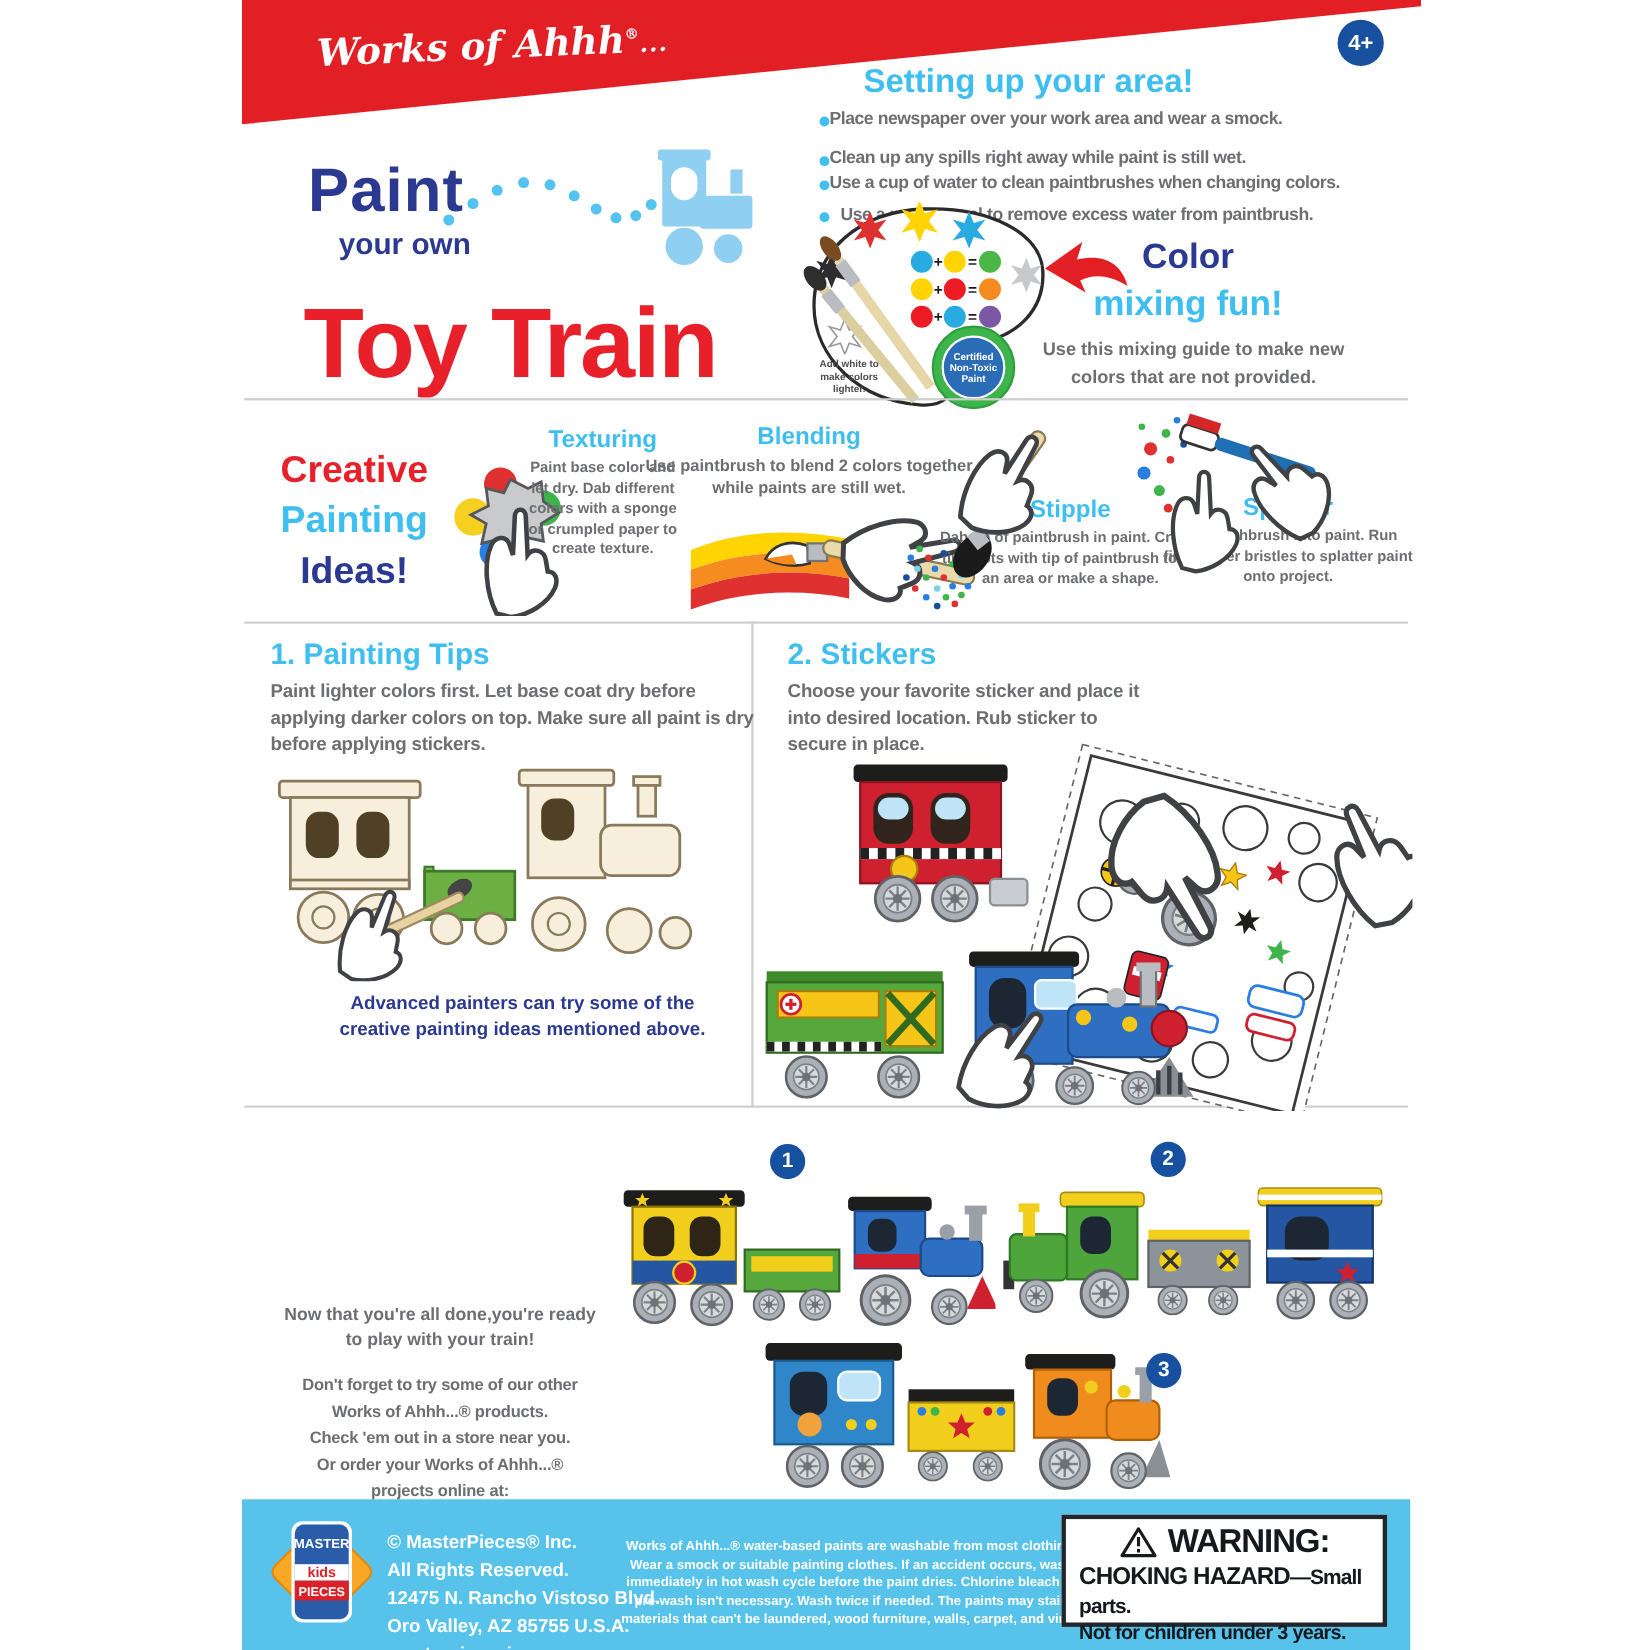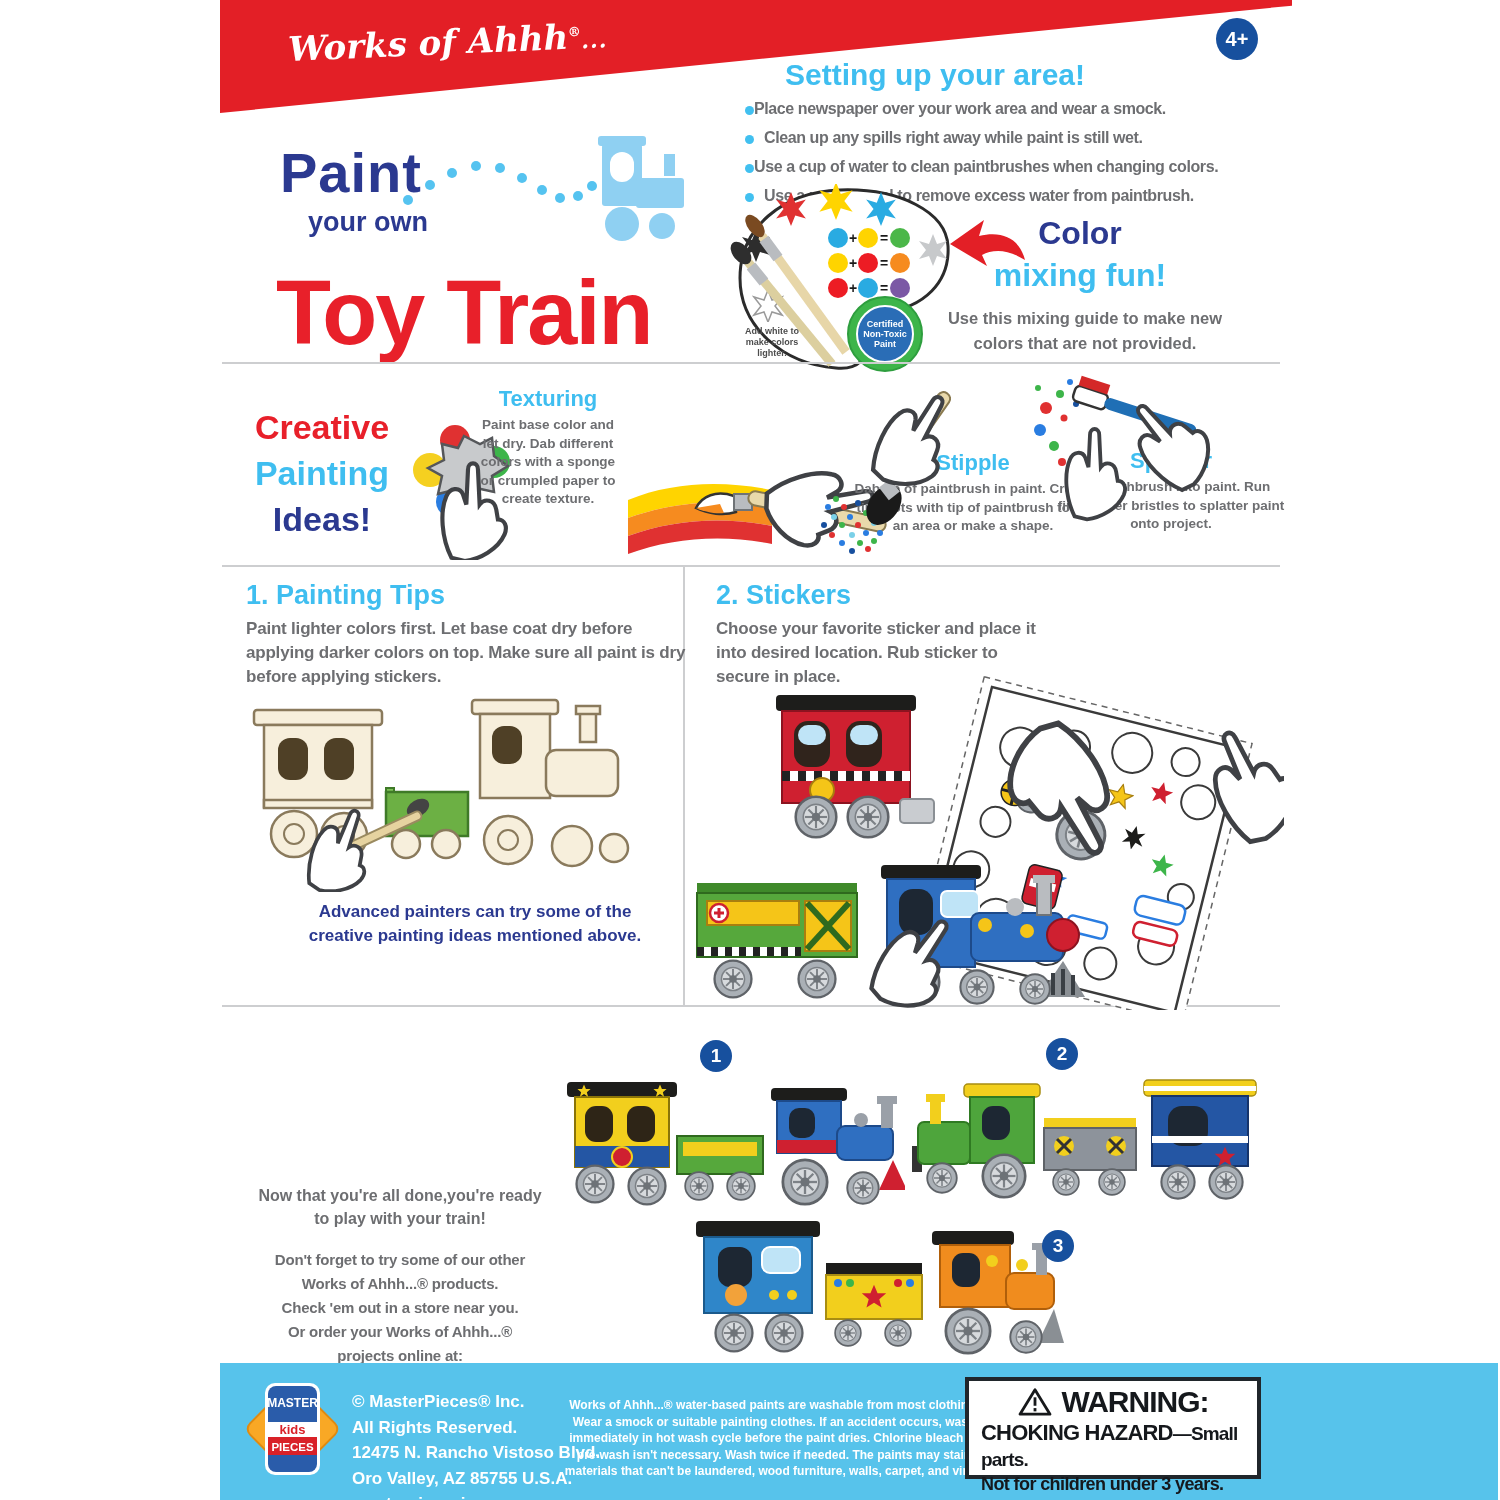--- a/index.html
+++ b/index.html
@@ -20,21 +20,21 @@
   #logo .dots{font-size:22px;letter-spacing:1px;}
   #age-badge{left:1216px;top:18px;width:42px;height:42px;border-radius:50%;background:#17509e;
              color:#fff;font-size:20px;display:flex;align-items:center;justify-content:center;}
   .divider{background:#cdced0;}
   .t-head{font-size:22px;color:#3fbef0;margin:0 0 4px 0;}
   .t-text{font-size:13.5px;line-height:18.5px;color:#6d6e71;margin:0;}
   .step-head{font-size:27px;color:#3fbef0;}
   .step-body{font-size:17px;line-height:24px;color:#6d6e71;letter-spacing:-0.2px;}
   .badge-num{width:32px;height:32px;border-radius:50%;background:#17509e;color:#fff;
              font-size:19px;display:flex;align-items:center;justify-content:center;}
-  #footer{left:220px;top:1363px;width:1278px;height:137px;background:#57c3eb;}
+  #footer{left:220px;top:1363px;width:1062px;height:137px;background:#57c3eb;}
   #warnbox{position:absolute;left:745px;top:14px;width:296px;height:102px;background:#fff;
            border:4px solid #20262b;box-sizing:border-box;color:#15181c;}
   .warn-row1{display:flex;align-items:center;justify-content:center;gap:10px;margin-top:4px;}
   .warn-title{font-size:30px;letter-spacing:-1px;}
   .warn-l2{font-size:22px;letter-spacing:-0.8px;padding-left:12px;margin-top:1px;}
   .warn-l2 .rest{font-size:19px;}
   .warn-l3{font-size:18px;letter-spacing:-0.6px;padding-left:12px;margin-top:2px;}
 </style>
 </head>
 <body>
@@ -97,21 +97,21 @@
       <rect x="8" y="18" width="24" height="30" rx="12" fill="#fff"></rect>
     </g>
   </svg>
 
   <div class="abs cyan c" style="left:740px;top:58px;width:390px;font-size:30px;">Setting up your area!</div>
   <div class="abs" style="left:745px;top:100px;">
     <div style="display:flex;align-items:flex-start;height:29px;">
         <span style="width:9px;height:9px;border-radius:50%;background:#41c0f0;margin-top:6px;flex:none;"></span>
         <span class="gray" style="font-size:16px;letter-spacing:-0.4px;white-space:nowrap;">Place newspaper over your work area and wear a smock.</span>
       </div>
-    <div style="display:flex;gap:10px;align-items:flex-start;height:29px;">
+    <div style="display:flex;align-items:center;height:29px;">
         <span style="width:9px;height:9px;border-radius:50%;background:#41c0f0;margin-top:6px;flex:none;"></span>
         <span class="gray" style="font-size:16px;letter-spacing:-0.4px;white-space:nowrap;">Clean up any spills right away while paint is still wet.</span>
       </div>
     <div style="display:flex;align-items:flex-start;height:29px;">
         <span style="width:9px;height:9px;border-radius:50%;background:#41c0f0;margin-top:6px;flex:none;"></span>
         <span class="gray" style="font-size:16px;letter-spacing:-0.4px;white-space:nowrap;">Use a cup of water to clean paintbrushes when changing colors.</span>
       </div>
     <div style="display:flex;gap:10px;align-items:flex-start;height:29px;">
         <span style="width:9px;height:9px;border-radius:50%;background:#41c0f0;margin-top:6px;flex:none;"></span>
         <span class="gray" style="font-size:16px;letter-spacing:-0.4px;white-space:nowrap;">Use a paper towel to remove excess water from paintbrush.</span>
@@ -192,20 +192,24 @@
     <circle cx="86" cy="44" r="16" fill="#3db54a"></circle>
       <circle cx="42" cy="84" r="14" fill="#2a7de1"></circle>
     <polygon points="56,18 72,26 84,20 86,38 100,48 84,58 86,74 68,70 58,84 46,72 30,76 34,58 20,50 36,42 34,26 50,30" fill="#c8cacc" stroke="#55575a" stroke-width="2.5"></polygon>
     <use href="#hand" x="18" y="40" width="84" height="108"></use>
   </svg>
   <div class="abs c" style="left:478px;top:386px;width:140px;">
     <div class="t-head">Texturing</div>
     <div class="t-text">Paint base color and let dry. Dab different colors with a sponge or crumpled paper to create texture.</div>
   </div>
 
+  <div class="abs c" style="left:578px;top:384px;width:315px;">
+    <div class="t-head">Blending</div>
+    <div class="t-text" style="font-size:15px;line-height:20px;">Use paintbrush to blend 2 colors together while paints are still wet.</div>
+  </div>
 
   <svg class="abs" style="left:622px;top:438px;" width="285" height="130" viewBox="0 0 285 130">
     <path d="M6 62 C50 44 100 42 150 52 L150 70 C100 60 50 64 6 80 Z" fill="#ffd400"></path>
     <path d="M6 80 C50 64 100 60 150 70 L150 88 C100 78 50 82 6 98 Z" fill="#f68b1f"></path>
     <path d="M6 98 C50 82 100 78 150 88 L150 106 C100 96 50 100 6 116 Z" fill="#e03131"></path>
     <path d="M112 58 C94 52 80 58 74 70 C86 76 102 78 114 74 Z" fill="#fff" stroke="#333" stroke-width="2.5"></path>
     <path d="M74 70 C82 74 94 76 102 75 L98 66 Z" fill="#f68b1f"></path>
     <rect x="112" y="56" width="18" height="16" fill="#b9bcc0" stroke="#6f7377" stroke-width="2"></rect>
     <rect x="128" y="52" width="140" height="14" rx="7" transform="rotate(12 128 52)" fill="#e9d9ab" stroke="#8a7a50" stroke-width="2"></rect>
     <use href="#hand" x="150" y="8" width="95" height="118" transform="rotate(78 200 65)"></use>

